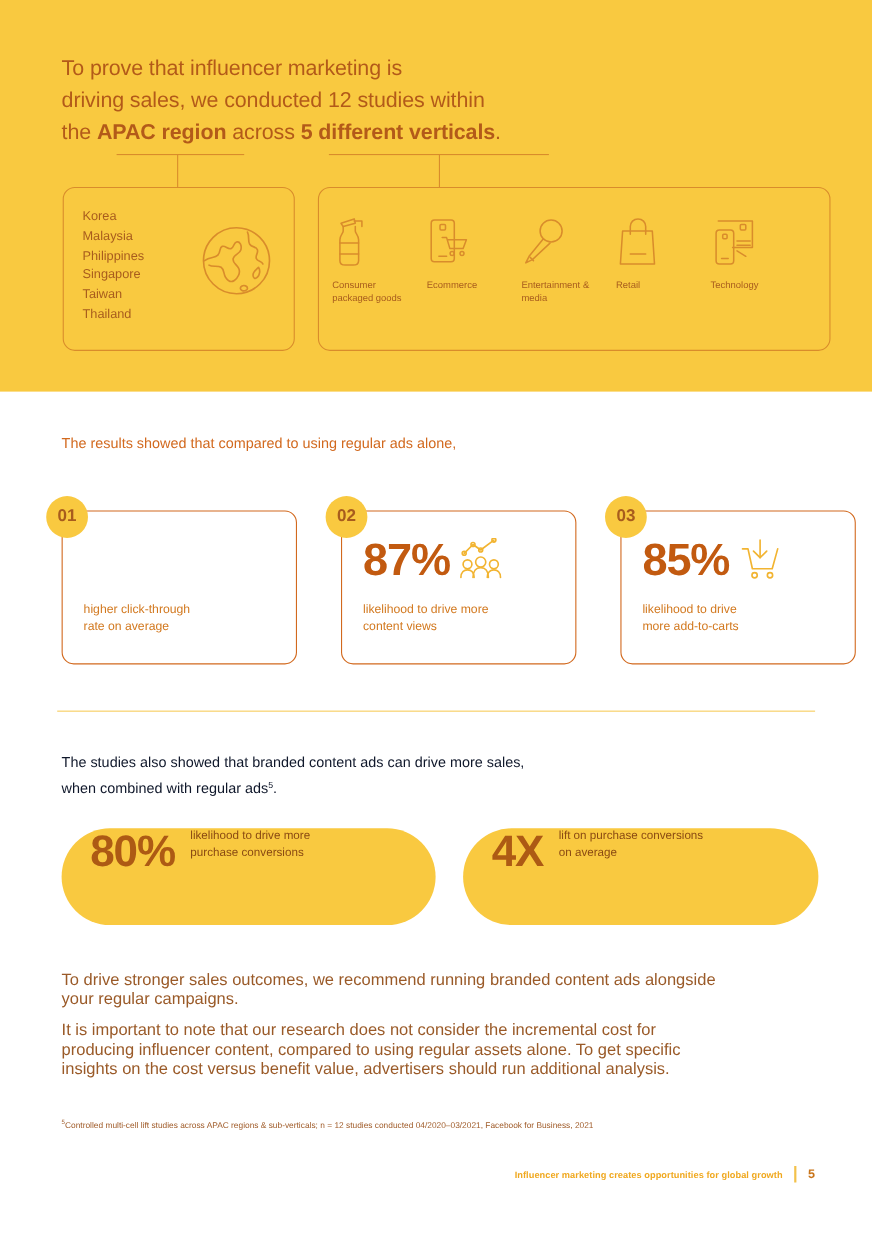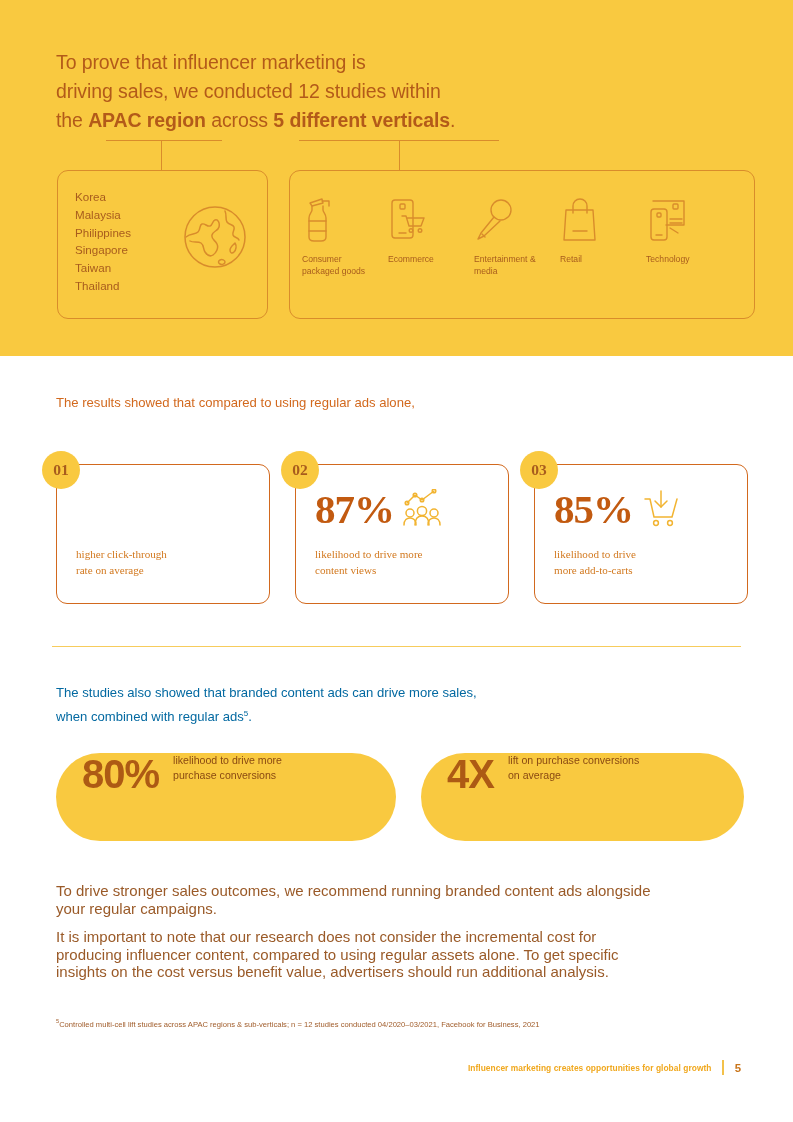--- a/index.html
+++ b/index.html
@@ -115,22 +115,21 @@
     line-height: 20.5px;
     color: #d2691e;
     font-weight: 500;
   }
 
   .cards-row {
     position: absolute;
     left: 56px;
     top: 464px;
     display: flex;
-    gap: 25px;
-    font-family: Liberation Serif, serif;
+    gap: 40px;
   }
   .stat-card {
     position: relative;
     width: 214px;
     height: 140px;
     border: 1.1px solid #d2691e;
     border-radius: 11px;
     background: #ffffff;
   }
   .badge {
@@ -189,21 +188,21 @@
   }
 
   
   .sales-intro {
     position: absolute;
     left: 56px;
     top: 683px;
     width: 560px;
     font-size: 13.1px;
     line-height: 20.5px;
-    color: #0369a1;
+    color: #0f172a;
     font-weight: 500;
   }
   .sales-intro sup { font-size: 8px; vertical-align: super; }
 
   .pills-row {
     position: absolute;
     left: 56px;
     top: 753px;
     display: flex;
     gap: 25px;

